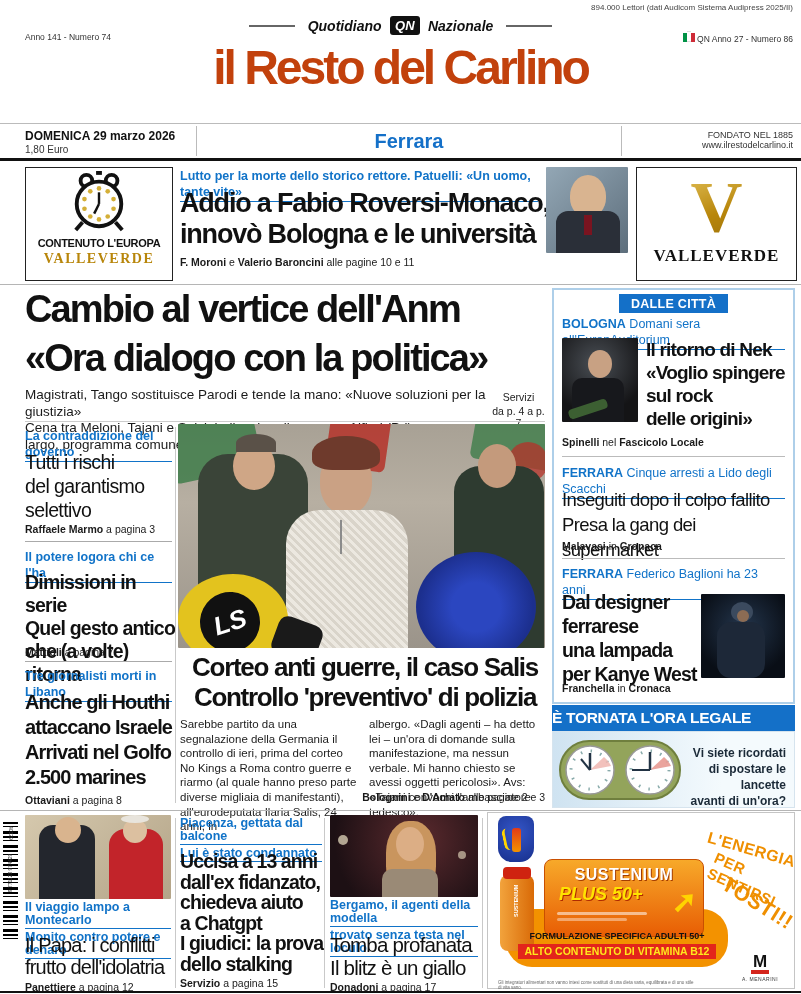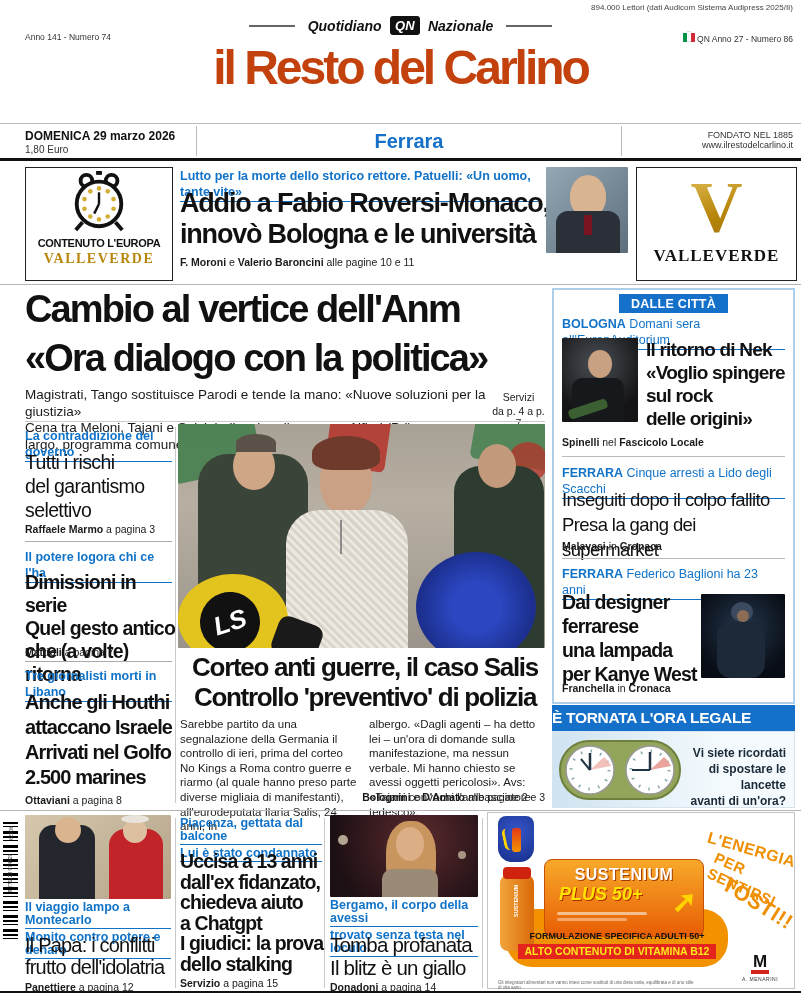--- a/index.html
+++ b/index.html
@@ -265,26 +265,26 @@
   <div class="abs vrule" style="left:324px;top:818px;height:170px;"></div>
 
   <div class="abs photo" style="left:330px;top:815px;width:148px;height:82px;background:radial-gradient(circle at 60% 30%,#5b2a2e,#1d1014 80%);">
     <div class="abs" style="left:56px;top:6px;width:50px;height:70px;background:#c9955e;border-radius:45% 45% 35% 35%;"></div>
     <div class="abs" style="left:66px;top:12px;width:28px;height:34px;background:#dcae85;border-radius:50%;"></div>
     <div class="abs" style="left:52px;top:54px;width:56px;height:28px;background:#9a8a76;border-radius:10px 10px 0 0;"></div>
     <div class="abs" style="left:8px;top:20px;width:10px;height:10px;background:#f0e6c8;border-radius:50%;opacity:.7;"></div>
     <div class="abs" style="left:128px;top:36px;width:8px;height:8px;background:#f0e6c8;border-radius:50%;opacity:.6;"></div>
   </div>
   <div class="abs" style="left:330px;top:899px;width:148px;font-weight:bold;font-size:12.5px;line-height:13px;color:#1173c8;">
-    <span class="kickline">Bergamo, il corpo della avessi</span>
+    <span class="kickline">Bergamo, il agenti della modella</span>
     <span class="kickline">trovato senza testa nel loculo</span>
   </div>
   <div class="abs hl pre" style="left:330px;top:933px;width:152px;font-size:20.5px;line-height:23px;font-weight:normal;letter-spacing:-0.8px;">Tomba profanata
 Il blitz è un giallo</div>
-  <div class="abs by" style="left:330px;top:981px;"><b>Donadoni</b><span> a pagina 14</span></div>
+  <div class="abs by" style="left:330px;top:981px;"><b>Donadoni</b><span> a pagina 17</span></div>
 
   <div class="abs vrule" style="left:482px;top:818px;height:170px;"></div>
 
   <div class="abs" style="left:487px;top:812px;width:308px;height:177px;background:#fff;border:1px solid #c5c5c5;box-sizing:border-box;">
     <div class="abs" style="left:10px;top:3px;width:36px;height:46px;background:radial-gradient(circle at 50% 35%,#3557c9,#172f8c);border-radius:8px 8px 14px 14px;">
       <div class="abs" style="left:14px;top:12px;width:9px;height:24px;background:linear-gradient(180deg,#e23a18,#f39200);border-radius:3px;"></div>
       <div class="abs" style="left:5px;top:12px;width:8px;height:22px;border-left:3px solid #ffd400;border-radius:8px;transform:rotate(-12deg);"></div>
     </div>
 
     <div class="abs" style="left:18px;top:96px;width:222px;height:58px;background:#f39200;border-radius:26px;"></div>

